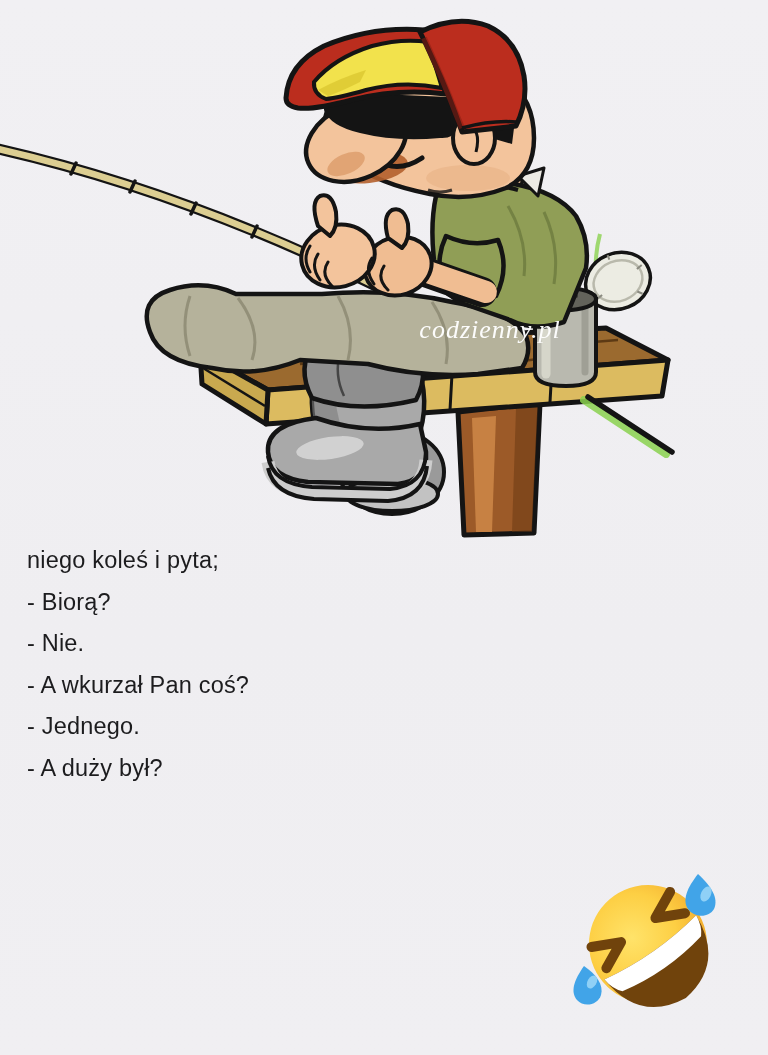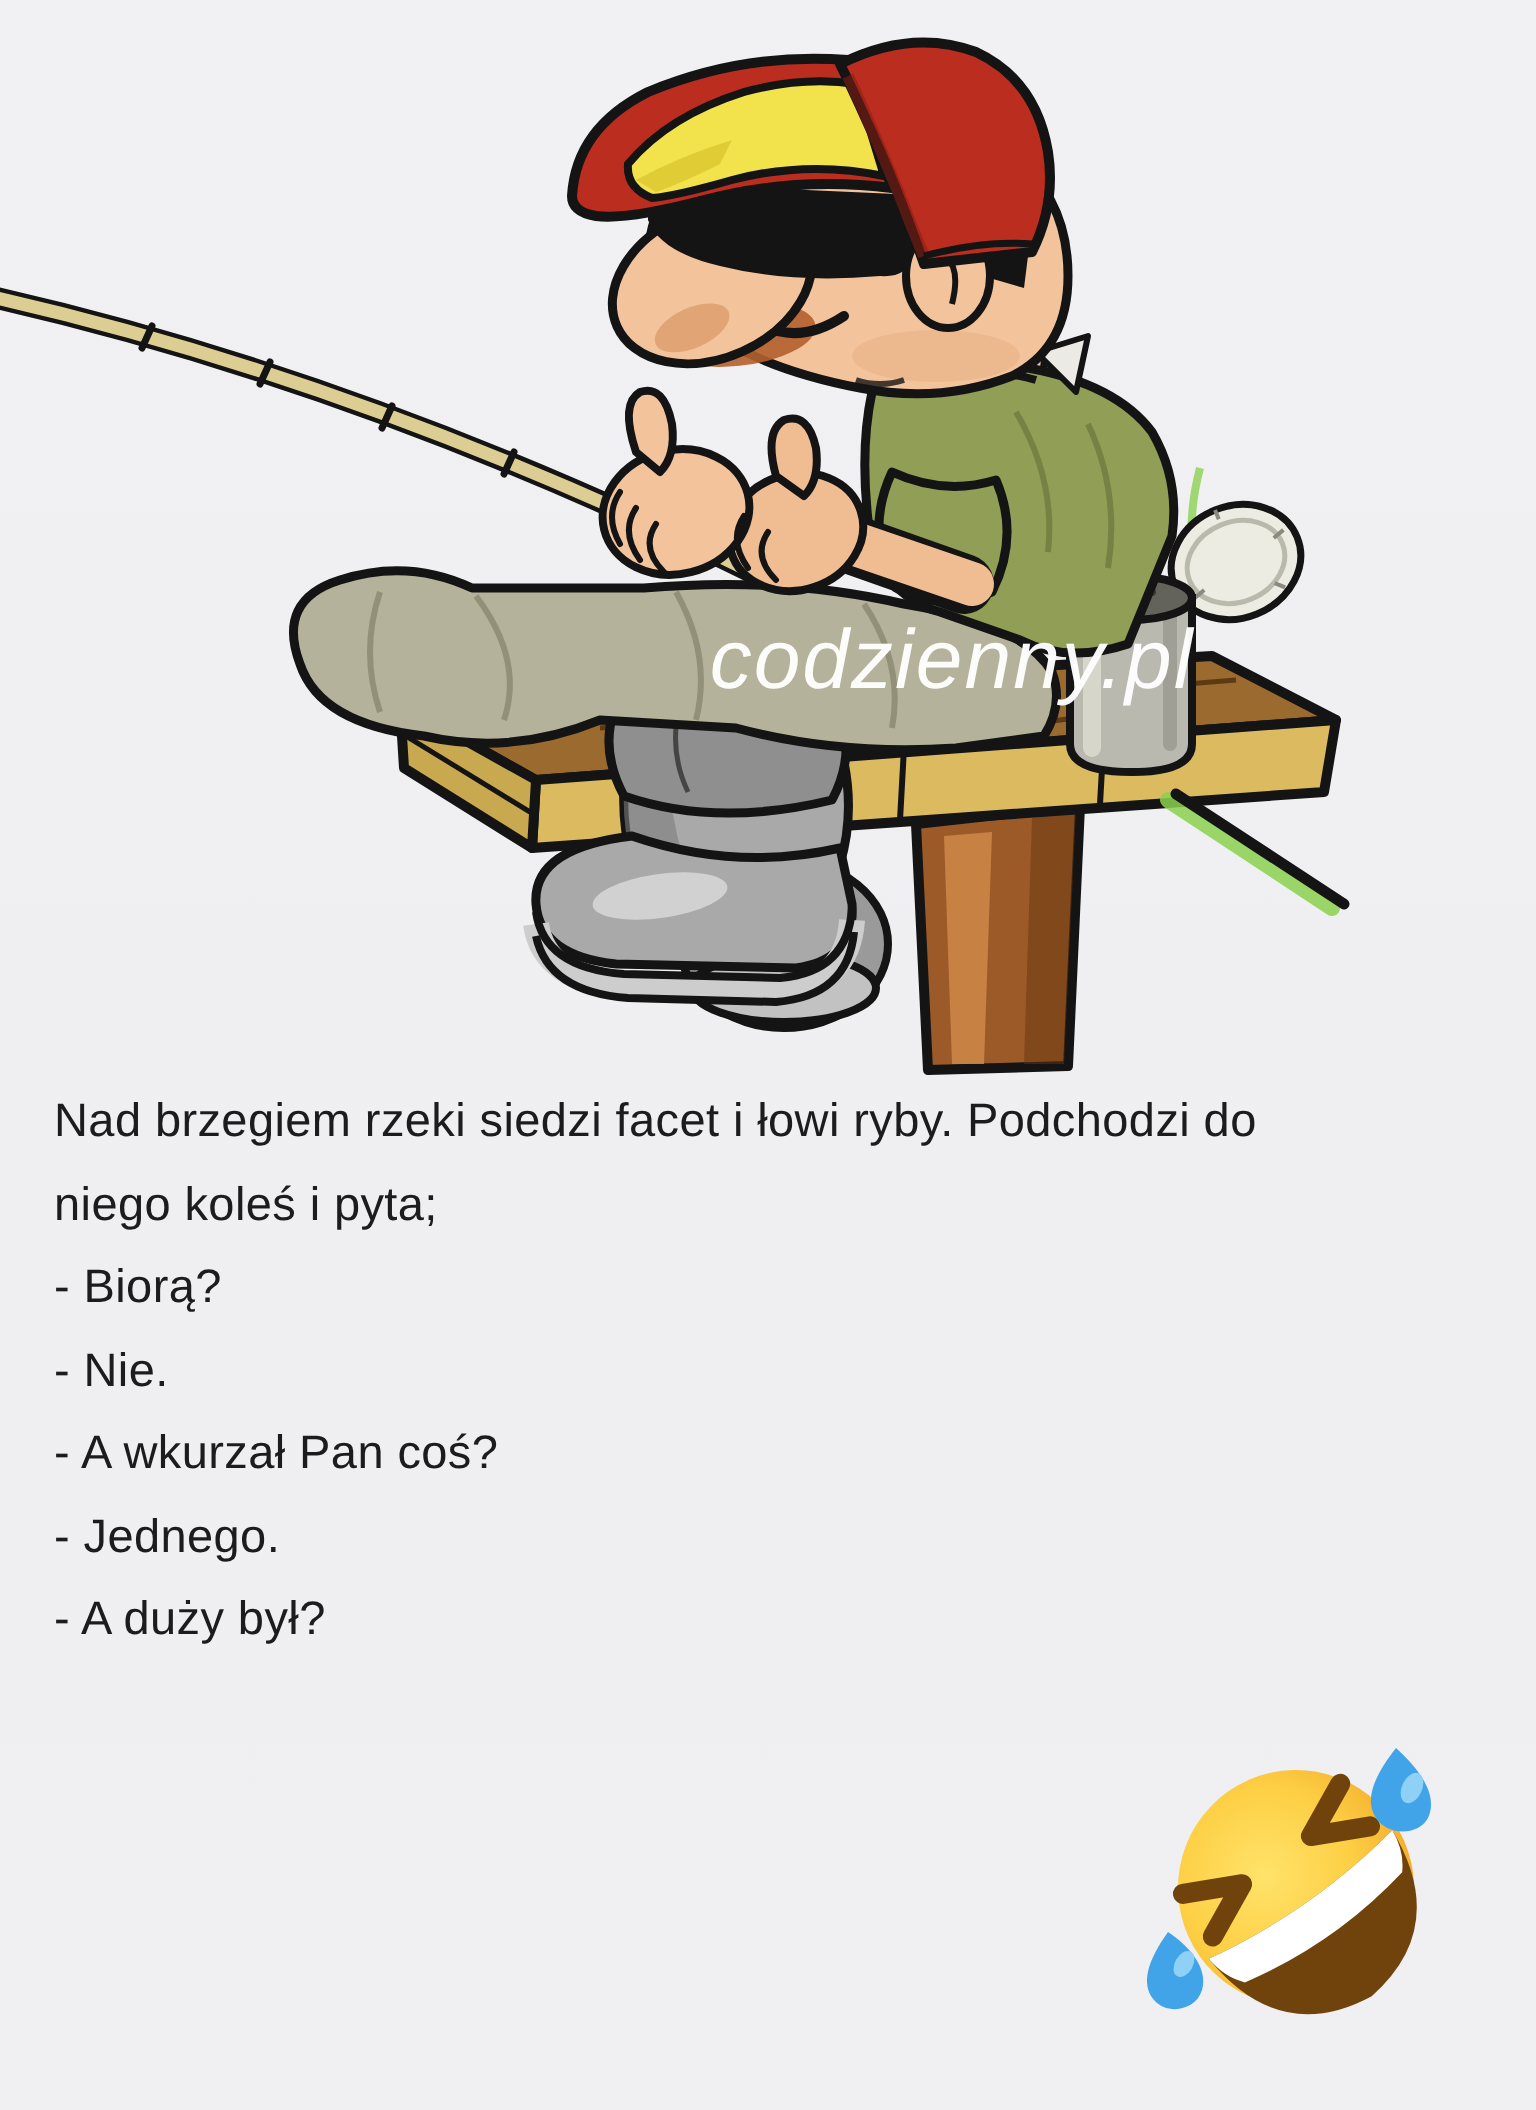--- a/index.html
+++ b/index.html
@@ -12,25 +12,25 @@
   }
   .canvas {
     position: absolute; inset: 0;
     background: linear-gradient(180deg, #f1f0f3 0%, #efeef1 60%, #f0eff2 100%);
   }
   .illustration {
     position: absolute; left: 0; top: 0;
   }
   .watermark {
     position: absolute;
-    left: 476px; top: 330px;
+    left: 490px; top: 330px;
     transform: translate(-50%, -50%);
-    font-family: Liberation Sans, sans-serif;
+    font-family: Liberation Serif, serif;
     font-style: italic;
-    font-size: 42px;
+    font-size: 26px;
     letter-spacing: 1px;
     color: #ffffff;
     white-space: nowrap;
     opacity: 0.97;
   }
   .joke {
     position: absolute;
     left: 27px; top: 540px;
     width: 730px;
     color: #1c1c1e;
@@ -163,21 +163,20 @@
       <path d="M388,238 Q382,216 392,210 Q404,206 408,224 Q410,240 402,248 Z" fill="#f0bd92" stroke="#141414" stroke-width="4" stroke-linejoin="round"></path>
       <ellipse cx="338" cy="256" rx="37" ry="31" fill="#f3c49c" stroke="#141414" stroke-width="4" transform="rotate(-14 338 256)"></ellipse>
       <path d="M318,226 Q310,202 320,196 Q332,192 336,212 Q338,228 330,236 Z" fill="#f3c49c" stroke="#141414" stroke-width="4" stroke-linejoin="round"></path>
       <path d="M310,246 Q302,258 310,272 M318,254 Q310,266 320,280 M328,262 Q320,274 332,286 M372,258 Q364,270 374,284 M384,266 Q376,278 388,290" stroke="#141414" stroke-width="3" fill="none" stroke-linecap="round"></path>
     </g>
   </svg>
 
   <div class="watermark">codzienny.pl</div>
 
   <div class="joke">
-    <div class="line">Nad brzegiem rzeki siedzi facet i łowi ryby. Podchodzi do</div>
     <div class="line">niego koleś i pyta;</div>
     <div class="line">- Biorą?</div>
     <div class="line">- Nie.</div>
     <div class="line">- A wkurzał Pan coś?</div>
     <div class="line">- Jednego.</div>
     <div class="line">- A duży był?</div>
   </div>
 
   <svg class="emoji" width="156" height="156" viewBox="0 0 156 156" role="img">
     <defs>

